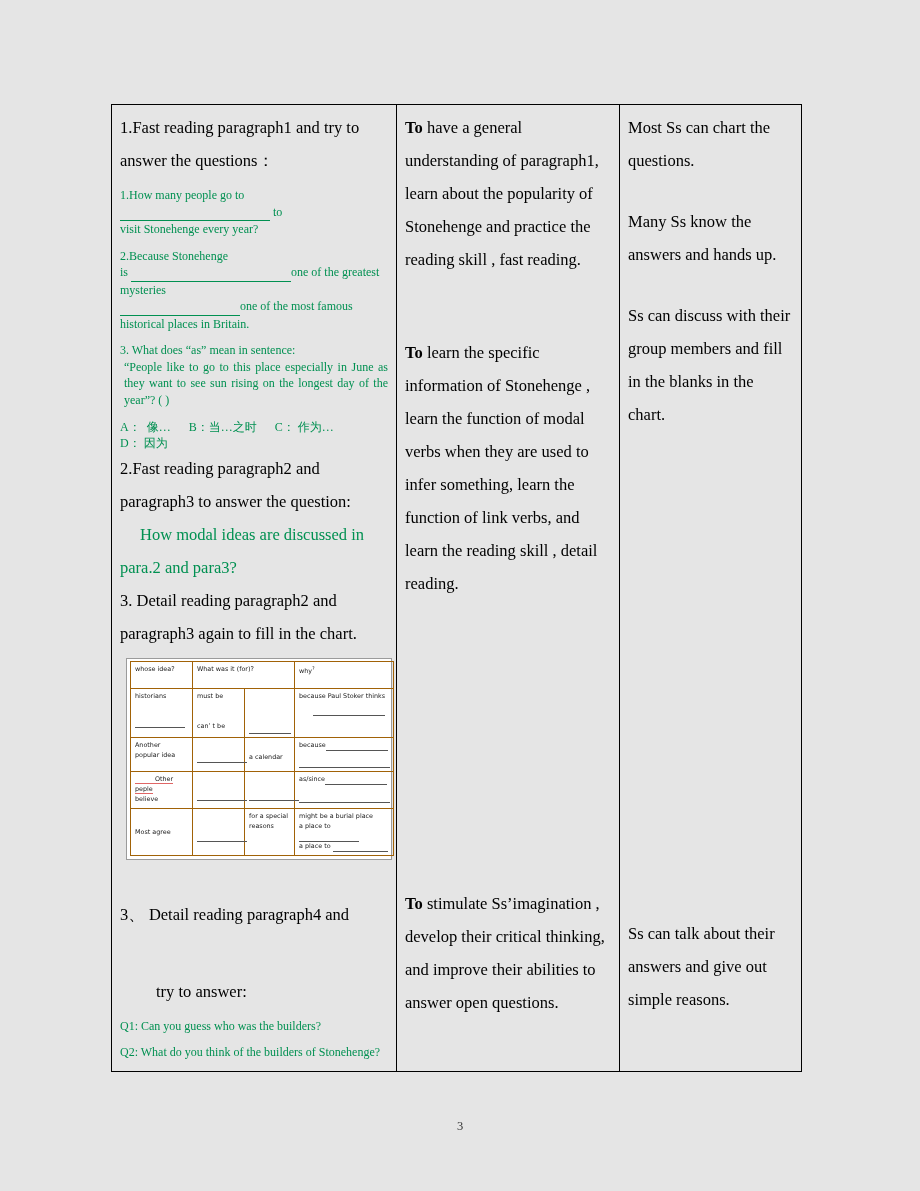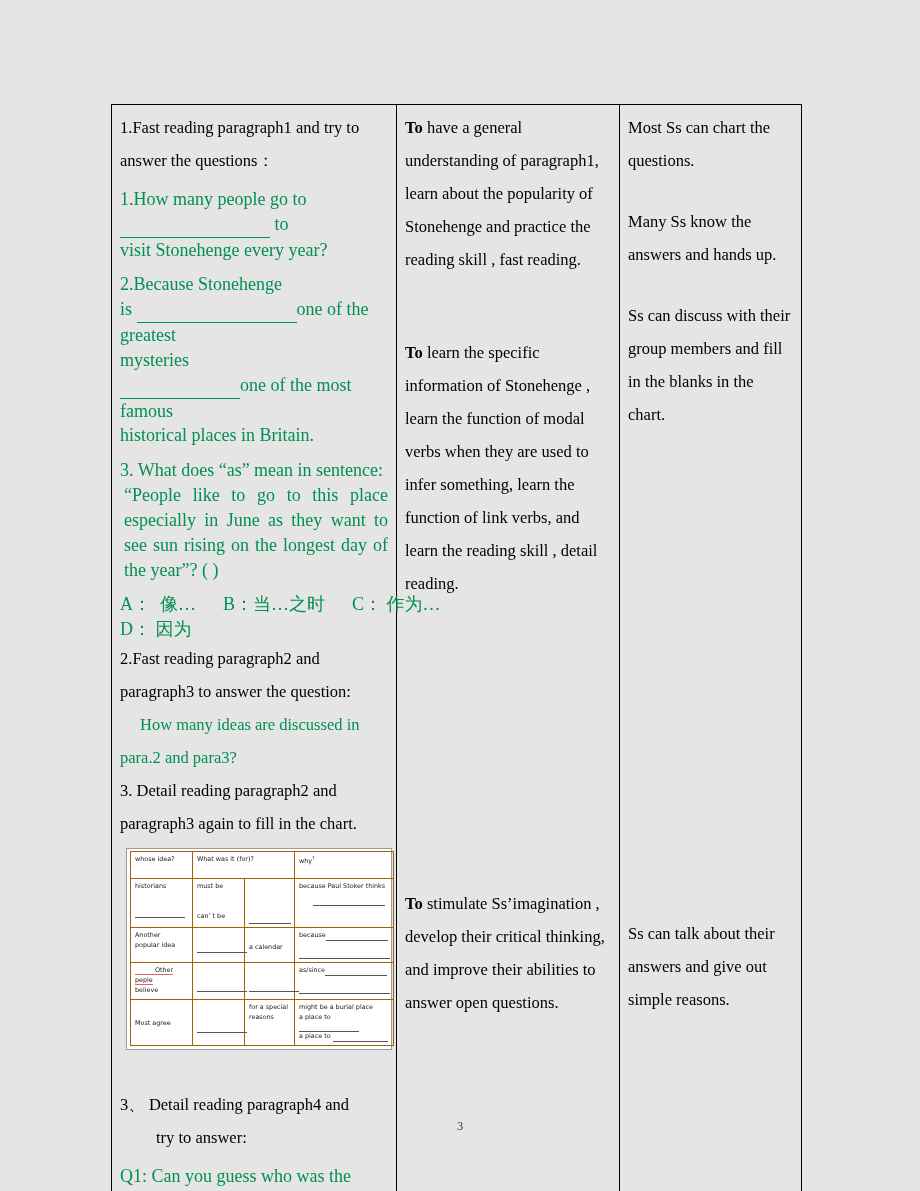--- a/index.html
+++ b/index.html
@@ -35,21 +35,21 @@
   .col-3 { width: 182px; }
 
   
   .blk {
     font-size: 16.5px;
     line-height: 2.0;
     margin: 0;
   }
   .green {
     color: #009051;
-    font-size: 18px;
+    font-size: 12px;
     line-height: 1.38;
     margin: 0;
   }
   .green.big {
     font-size: 16.5px;
     line-height: 2.0;
   }
   .green.just { text-align: justify; text-justify: inter-word; }
   .spacer-sm { height: 10px; }
   .spacer-lg { height: 34px; }
@@ -167,21 +167,21 @@
           <p class="green just" style="padding-left:4px;">“People like to go to this place especially in June as they want to see sun rising on the longest day of the year”?   (        )</p>
 
           <div class="spacer-sm"></div>
 
           <p class="green q-choices">A：  像…      B：当…之时      C： 作为…</p>
           <p class="green q-choices">D： 因为</p>
 
           <p class="blk">2.Fast reading paragraph2 and</p>
           <p class="blk">paragraph3 to answer the question:</p>
 
-          <p class="green big" style="padding-left:20px;">How many ideas are discussed in</p>
+          <p class="green big" style="padding-left:20px;">How modal ideas are discussed in</p>
           <p class="green big">para.2 and para3?</p>
 
           <p class="blk">3. Detail reading paragraph2 and</p>
           <p class="blk">paragraph3 again to fill in the chart.</p>
 
           <div class="chart-wrap">
             <table class="chart">
               <colgroup>
                 <col class="ch-c1">
                   <col class="ch-c2">
@@ -289,21 +289,21 @@
                         <span class="blank b-55">&nbsp;</span></div>
                   </td>
                 </tr>
               </tbody>
             </table>
           </div>
 
           <div class="spacer-lg"></div>
 
           <p class="blk">3、  Detail reading paragraph4 and</p>
-          <p class="blk" style="padding-left:36px;">try to answer:</p>
+          <p class="blk" style="padding-left:36px;margin-top:44px;">try to answer:</p>
 
           <div class="spacer-sm"></div>
 
           <p class="green">Q1: Can you guess who was the builders?</p>
           <div class="spacer-sm"></div>
           <p class="green just">Q2: What do you think of the builders of Stonehenge?</p>
         </td>
 
         <td>
           <p class="blk">

